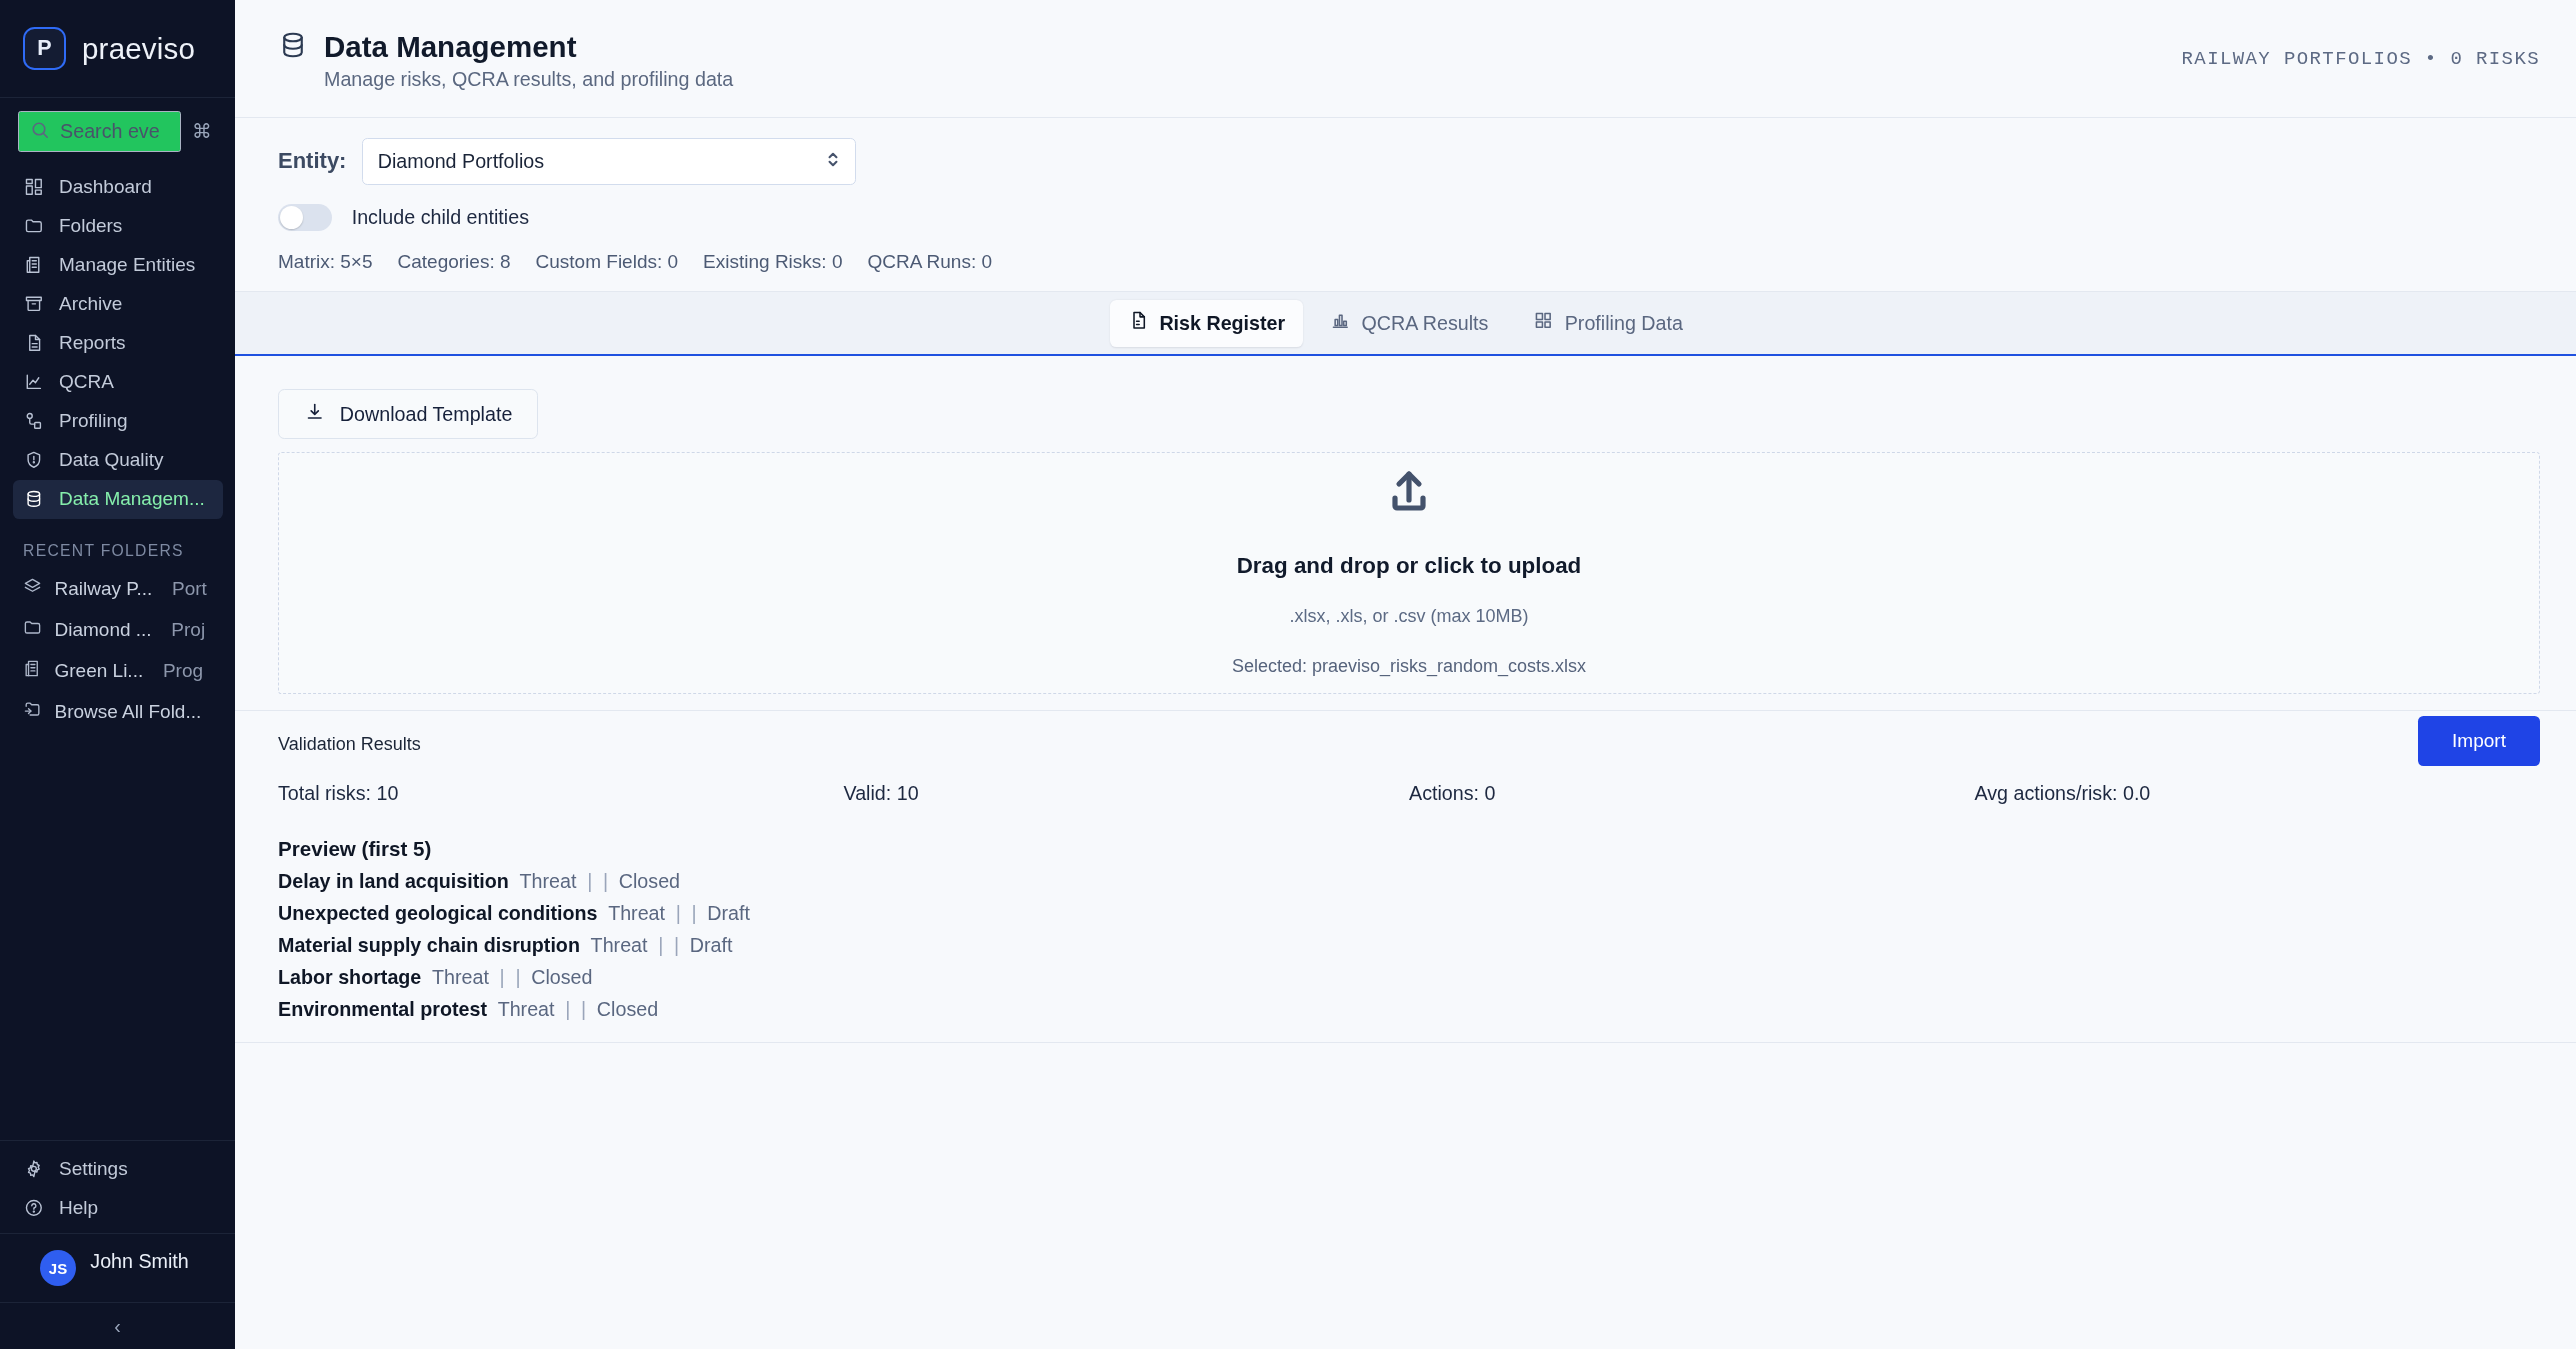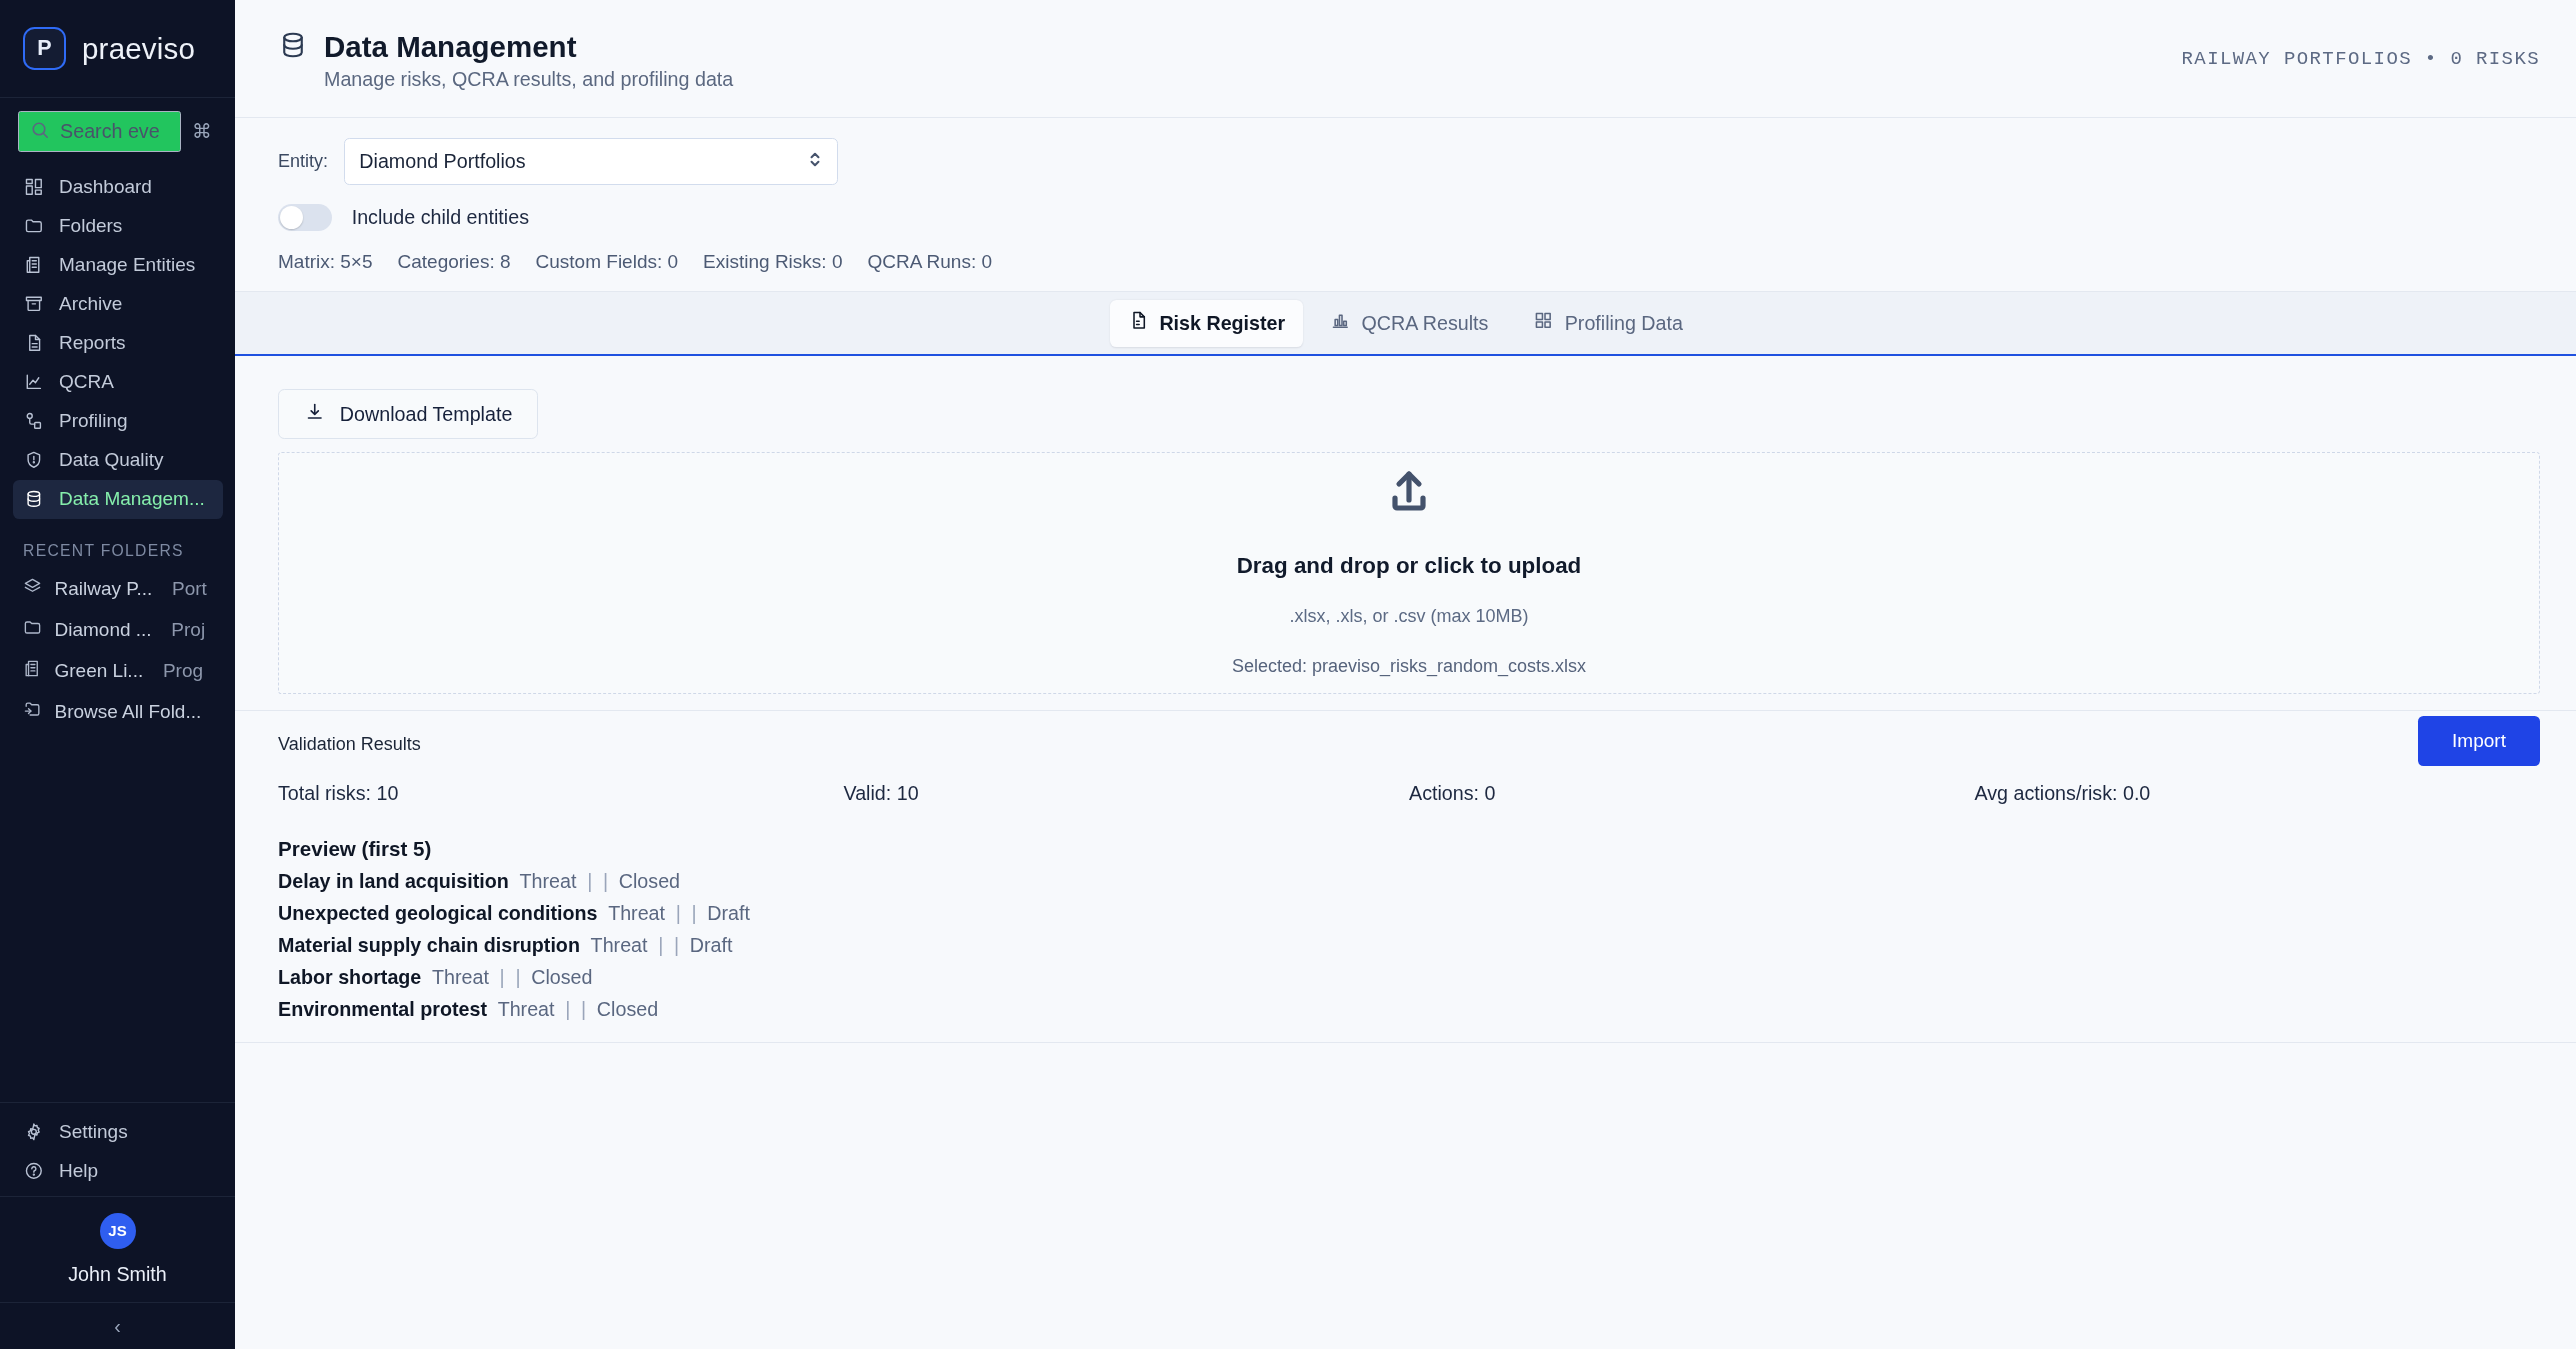--- a/index.html
+++ b/index.html
@@ -63,22 +63,22 @@
     height: 41px; padding: 0 23px; font-size: 19px; color: #c3cbda; white-space: nowrap;
   }
   .folder-item .ico svg { width: 19px; height: 19px; stroke: #aeb8cb; fill: none; stroke-width: 1.7; stroke-linecap: round; stroke-linejoin: round; }
   .folder-item .f-name { color: #c9d1df; }
   .folder-item .f-meta { color: #8d97ac; margin-left: 7.2px; }
 
   .sb-spacer { flex: 1 1 auto; }
   .sb-bottom { border-top: 0.9px solid #1c2438; padding: 9px 12.5px 5.4px 12.5px; }
   .sb-user {
     border-top: 0.9px solid #1c2438;
-    display: flex; align-items: center; gap: 14.3px;
-    padding: 16px 23px; font-size: 19.7px; color: #eaeff8; flex-direction: column;
+    display: flex; gap: 14.3px;
+    padding: 16px 40px; font-size: 19.7px; color: #eaeff8;
   }
   .avatar {
     width: 36px; height: 36px; border-radius: 50%; background: #2f5ef0;
     color: #fff; font-size: 15px; font-weight: 700;
     display: flex; align-items: center; justify-content: center;
   }
   .sb-collapse {
     border-top: 0.9px solid #1c2438; height: 48px;
     display: flex; align-items: center; justify-content: center;
     color: #9aa6bb; font-size: 19.7px;
@@ -95,21 +95,21 @@
   .topbar .db-icon svg { width: 30px; height: 30px; stroke: #2c3a52; fill: none; stroke-width: 1.7; }
   .page-title { font-size: 29.5px; font-weight: 700; color: #111a2b; line-height: 1.15; }
   .page-sub { font-size: 19.7px; color: #5b6880; margin-top: 4.5px; }
   .topbar-right {
     margin-left: auto; font-family: "Liberation Mono", monospace;
     font-size: 19px; letter-spacing: 1.4px; color: #5d6a84;
   }
 
   .entity-bar { background: #f7f9fc; border-bottom: 0.9px solid #e3e8f0; padding: 19.7px 43px 18px 43px; }
   .entity-row { display: flex; align-items: center; gap: 16px; }
-  .entity-label { font-size: 18px; color: #3c4a62; }
+  .entity-label { font-size: 22px; color: #3c4a62; font-weight: bold; }
   .entity-select {
     width: 494px; height: 47px; background: #ffffff;
     border: 0.9px solid #d2dced; border-radius: 5.4px;
     display: flex; align-items: center; padding: 0 14.3px;
     font-size: 19.7px; color: #1a2438;
   }
   .entity-select .chev { margin-left: auto; color: #5c6a84; font-size: 16px; line-height: 1; }
   .entity-select .chev svg { width: 16px; height: 23px; stroke: #46536c; fill: none; stroke-width: 1.8; stroke-linecap: round; stroke-linejoin: round; }
 
   .toggle-row { display: flex; align-items: center; gap: 19.7px; margin-top: 19.7px; }

